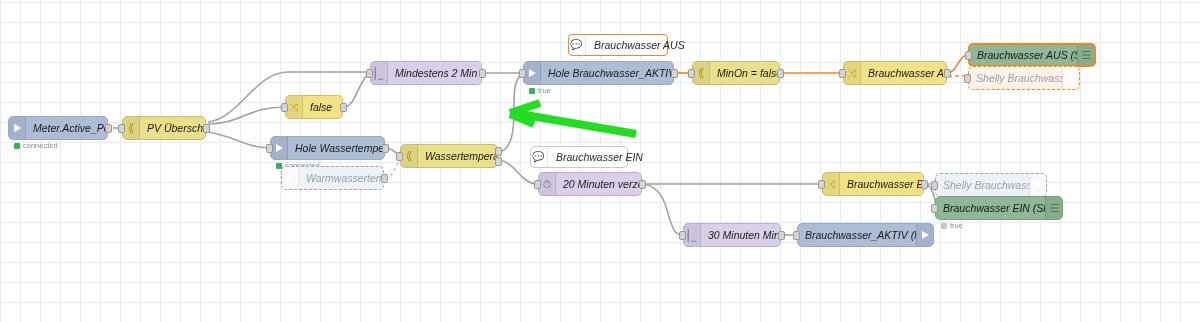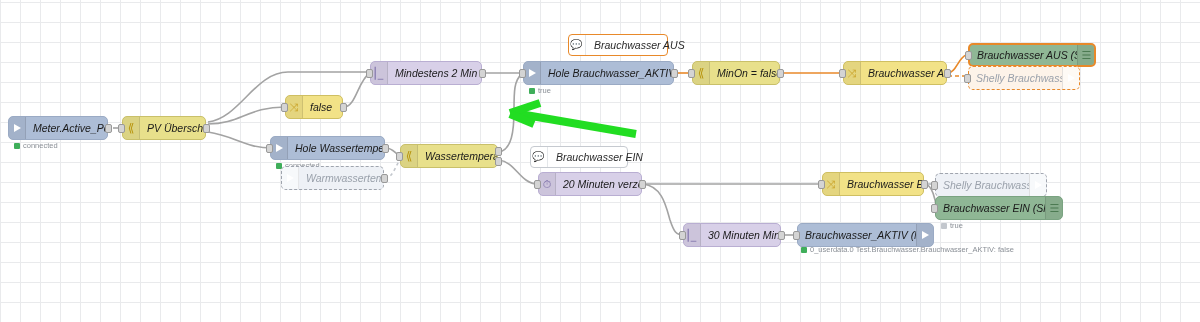--- a/index.html
+++ b/index.html
@@ -304,24 +304,20 @@
     <span class="port out"></span>
   </div>
 
   <div class="node n-blue" style="left:797px; top:223px; width:137px;">
     <span class="lbl">Brauchwasser_AKTIV (MinOn)</span>
     <span class="icon right">
         <span class="g-arrow"></span>
       </span>
     <span class="port in"></span>
   </div>
-  <div class="status" style="left:801px; top:245px;">
-    <span class="dot"></span>
-    <span>0_userdata.0 Test.Brauchwasser.Brauchwasser_AKTIV: false</span>
-  </div>
 
   <div class="node n-yellow2" style="left:822px; top:172px; width:102px;">
     <span class="icon">
         <span class="g-switch">⤨</span>
       </span>
     <span class="lbl">Brauchwasser EIN</span>
     <span class="port in"></span>
     <span class="port out"></span>
   </div>
 

